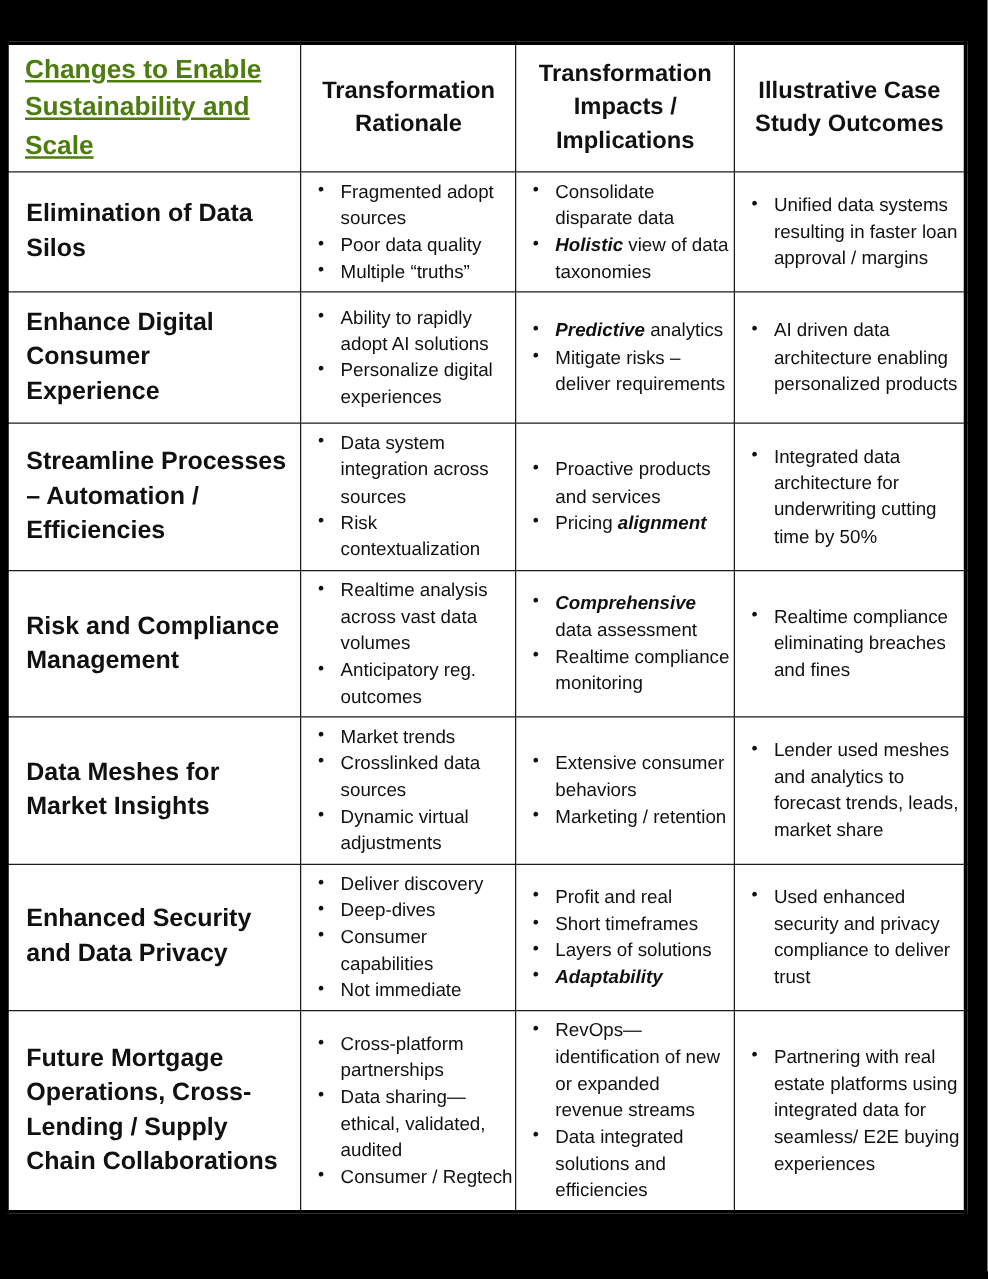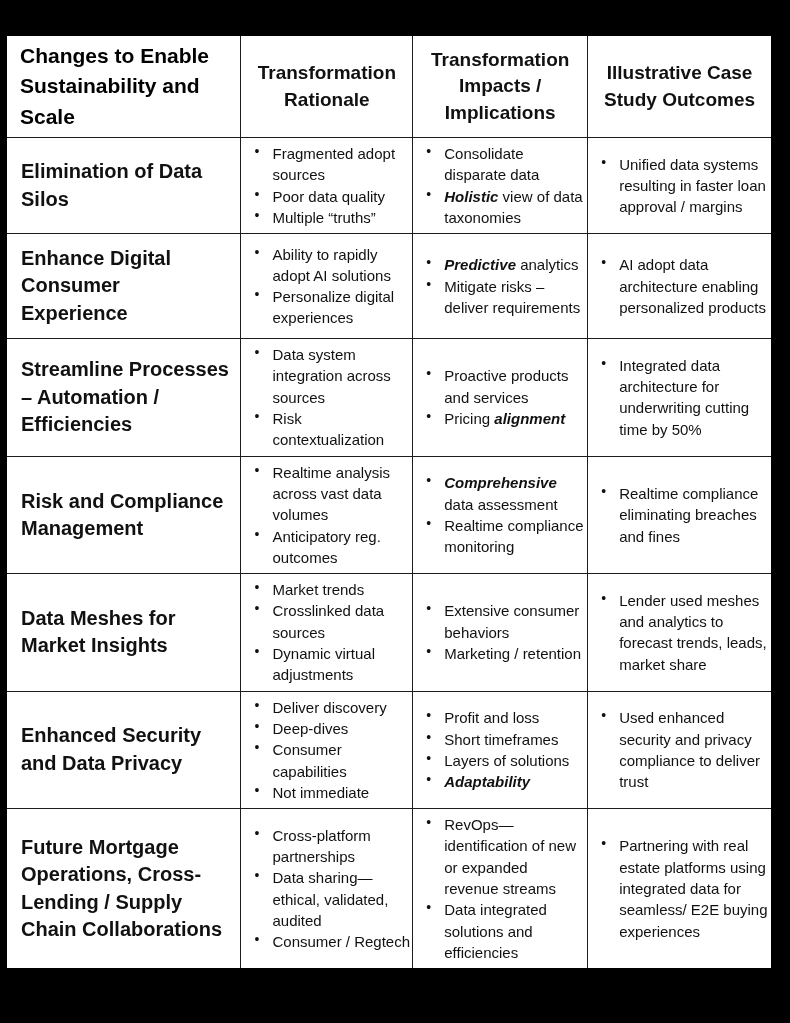--- a/index.html
+++ b/index.html
@@ -94,21 +94,21 @@
   <div class="table-wrap">
     <table class="grid">
       <colgroup>
         <col class="c1">
           <col class="c2">
           <col class="c3">
           <col class="c4">
       </colgroup>
       <thead>
         <tr id="header-row">
-            <th class="first" style="color: #000000;">Changes to Enable Sustainability and Scale</th>
+            <th class="first" style="color: #4d7c0f; text-decoration: underline;">Changes to Enable Sustainability and Scale</th>
             <th>Transformation Rationale</th>
             <th>Transformation Impacts / Implications</th>
             <th>Illustrative Case Study Outcomes</th>
           </tr>
       </thead>
       <tbody id="body-rows">
           <tr>
             <td class="row-title">Elimination of Data Silos</td>
             <td class="list-cell">
               <ul class="bullets">
@@ -138,21 +138,21 @@
               </ul>
             </td>
             <td class="list-cell">
               <ul class="bullets">
                 <li><span class="bullet">•</span><span class="bullet-text"><b><i>Predictive</i></b> analytics</span></li>
                 <li><span class="bullet">•</span><span class="bullet-text">Mitigate risks – deliver requirements</span></li>
               </ul>
             </td>
             <td class="list-cell">
               <ul class="bullets">
-                <li><span class="bullet">•</span><span class="bullet-text">AI adopt data architecture enabling personalized products</span></li>
+                <li><span class="bullet">•</span><span class="bullet-text">AI driven data architecture enabling personalized products</span></li>
               </ul>
             </td>
           </tr>
           <tr>
             <td class="row-title">Streamline Processes – Automation / Efficiencies</td>
             <td class="list-cell">
               <ul class="bullets">
                 <li><span class="bullet">•</span><span class="bullet-text">Data system integration across sources</span></li>
                 <li><span class="bullet">•</span><span class="bullet-text">Risk contextualization</span></li>
               </ul>
@@ -215,21 +215,21 @@
             <td class="list-cell">
               <ul class="bullets">
                 <li><span class="bullet">•</span><span class="bullet-text">Deliver discovery</span></li>
                 <li><span class="bullet">•</span><span class="bullet-text">Deep-dives</span></li>
                 <li><span class="bullet">•</span><span class="bullet-text">Consumer capabilities</span></li>
                 <li><span class="bullet">•</span><span class="bullet-text">Not immediate</span></li>
               </ul>
             </td>
             <td class="list-cell">
               <ul class="bullets">
-                <li><span class="bullet">•</span><span class="bullet-text">Profit and loss</span></li>
+                <li><span class="bullet">•</span><span class="bullet-text">Profit and real</span></li>
                 <li><span class="bullet">•</span><span class="bullet-text">Short timeframes</span></li>
                 <li><span class="bullet">•</span><span class="bullet-text">Layers of solutions</span></li>
                 <li><span class="bullet">•</span><span class="bullet-text"><b><i>Adaptability</i></b></span></li>
               </ul>
             </td>
             <td class="list-cell">
               <ul class="bullets">
                 <li><span class="bullet">•</span><span class="bullet-text">Used enhanced security and privacy compliance to deliver trust</span></li>
               </ul>
             </td>

